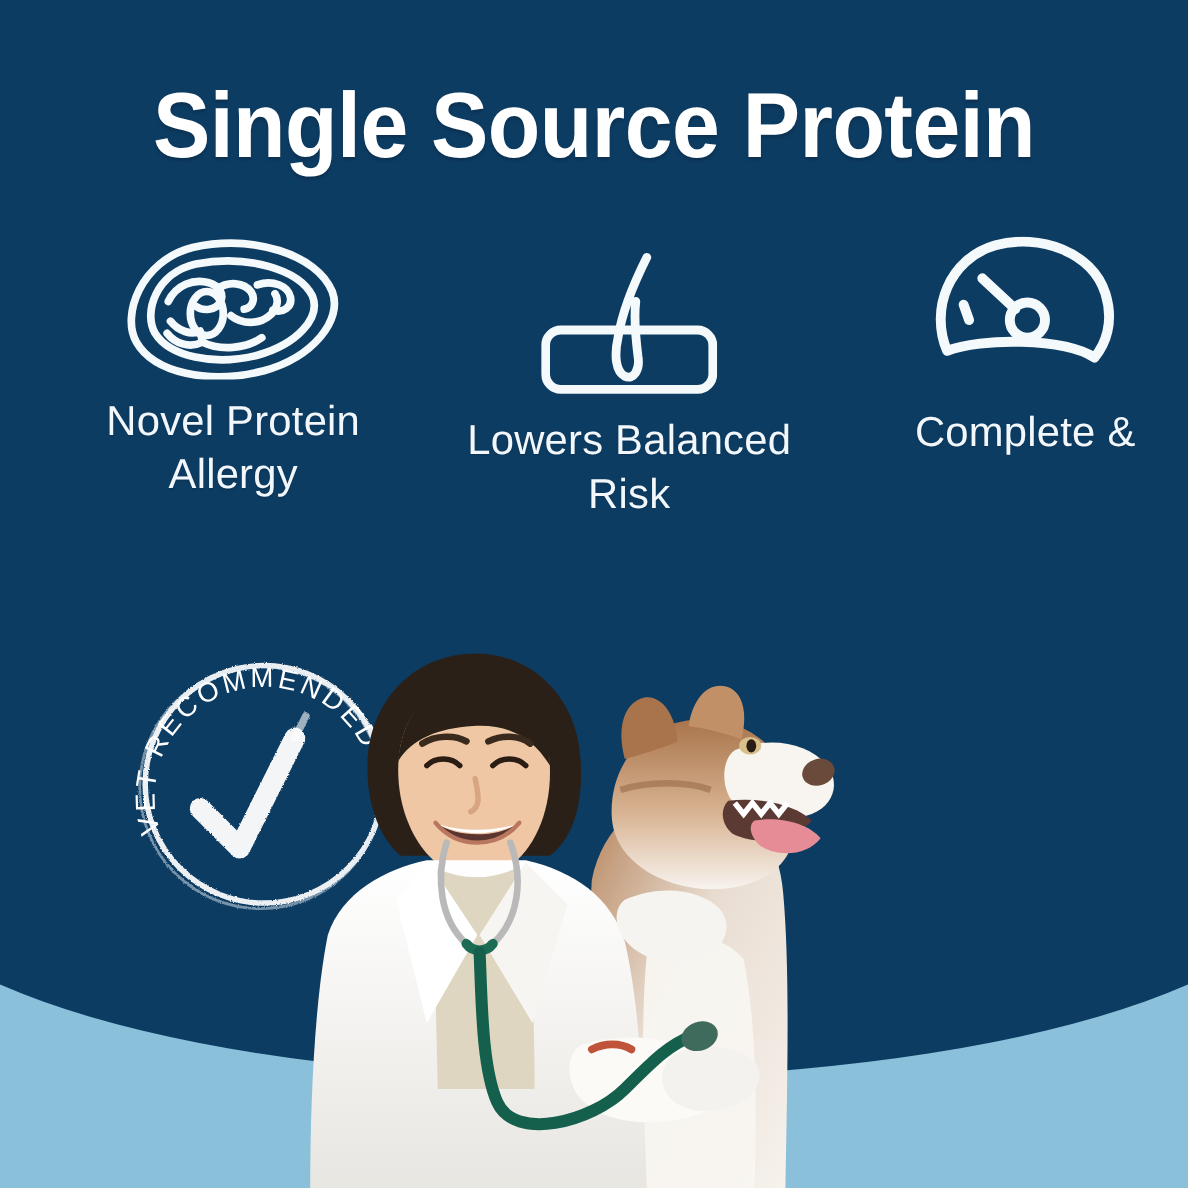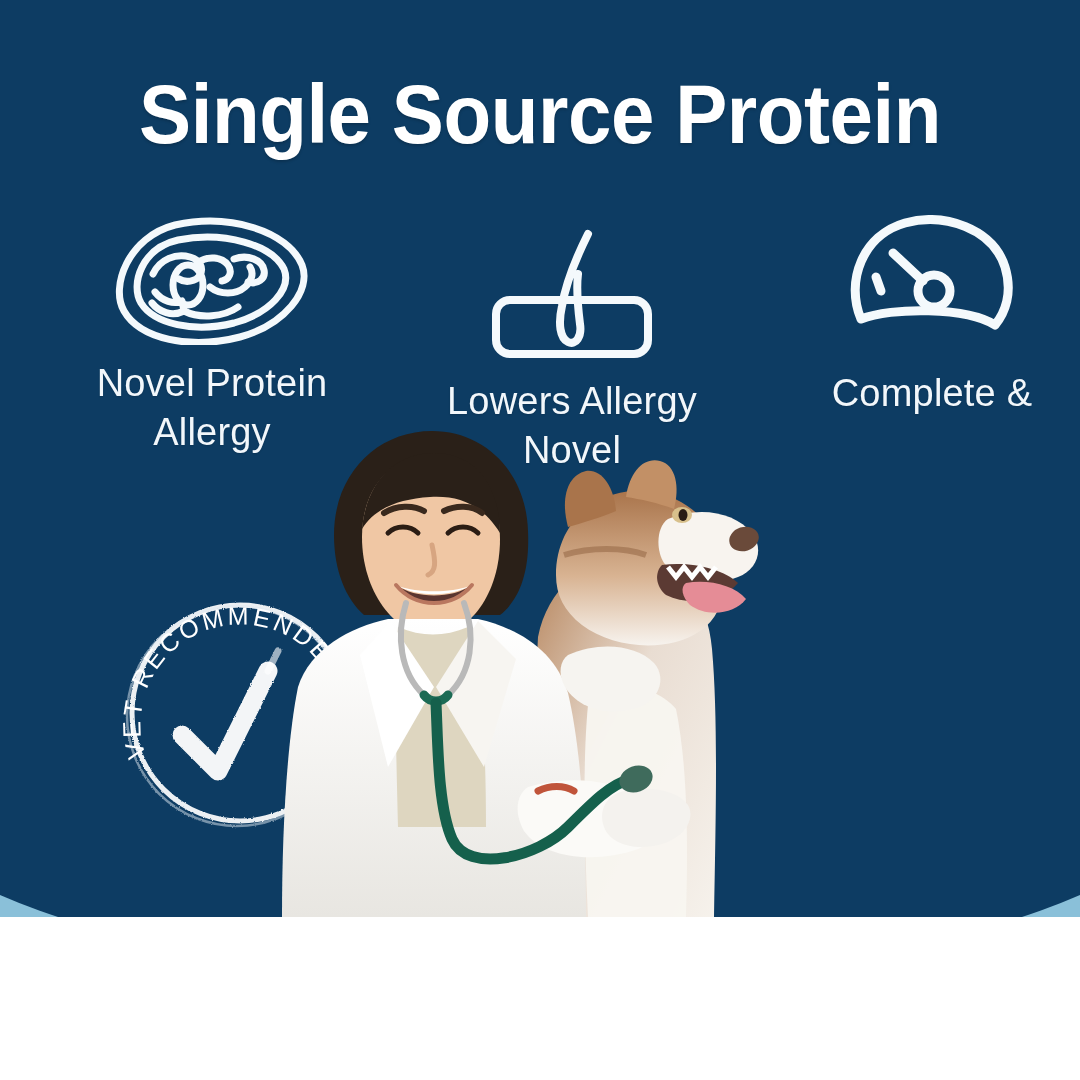--- a/index.html
+++ b/index.html
@@ -1,20 +1,20 @@
 <!DOCTYPE html>
 <html><head>
 <meta charset="utf-8">
 <style>
   html,body{margin:0;padding:0;background:#fff;}
   body{font-family:"Liberation Sans",sans-serif;}
 
   #canvas{
     position:relative;
-    width:1080px;height:917px;
+    width:1080px;height:1080px;
     overflow:hidden;
     background:#0d3c63;
   }
 
   
   .bottom-band{
     position:absolute;left:-6%;bottom:0;
     width:112%;height:300px;
     background:#8ac0d9;
     border-top-left-radius:50% 150px;
@@ -136,22 +136,22 @@
     <div class="feature f2">
       <div class="ico">
         <svg class="icon-svg" width="160" height="145" viewBox="0 0 160 145" fill="none" stroke="#f4f9fc" stroke-width="8" stroke-linecap="round" stroke-linejoin="round">
 
           <path d="M18 72 h124 a14 14 0 0 1 14 14 v26 a14 14 0 0 1 -14 14 h-124 a14 14 0 0 1 -14 -14 v-26 a14 14 0 0 1 14 -14 z"></path>
 
           <path d="M96 6 C84 30 74 54 70 78 C66 96 68 110 76 114 C84 118 90 108 88 96 C86 80 84 62 86 46"></path>
         </svg>
       </div>
       <div class="flabel">
-        <span>Lowers Allergy</span><br>
-        <span>Novel</span>
+        <span>Lowers Balanced</span><br>
+        <span>Risk</span>
       </div>
     </div>
 
     <div class="feature f3">
       <div class="ico">
         <svg class="icon-svg" width="170" height="132" viewBox="0 0 170 132" fill="none" stroke="#f4f9fc" stroke-width="9" stroke-linecap="round" stroke-linejoin="round">
 
           <path d="M14 104 C-2 66 16 20 58 8 C98 -3 146 14 158 52 C166 78 158 98 148 110 C120 92 44 92 14 104 Z"></path>
 
           <path d="M46 38 L76 66"></path>

